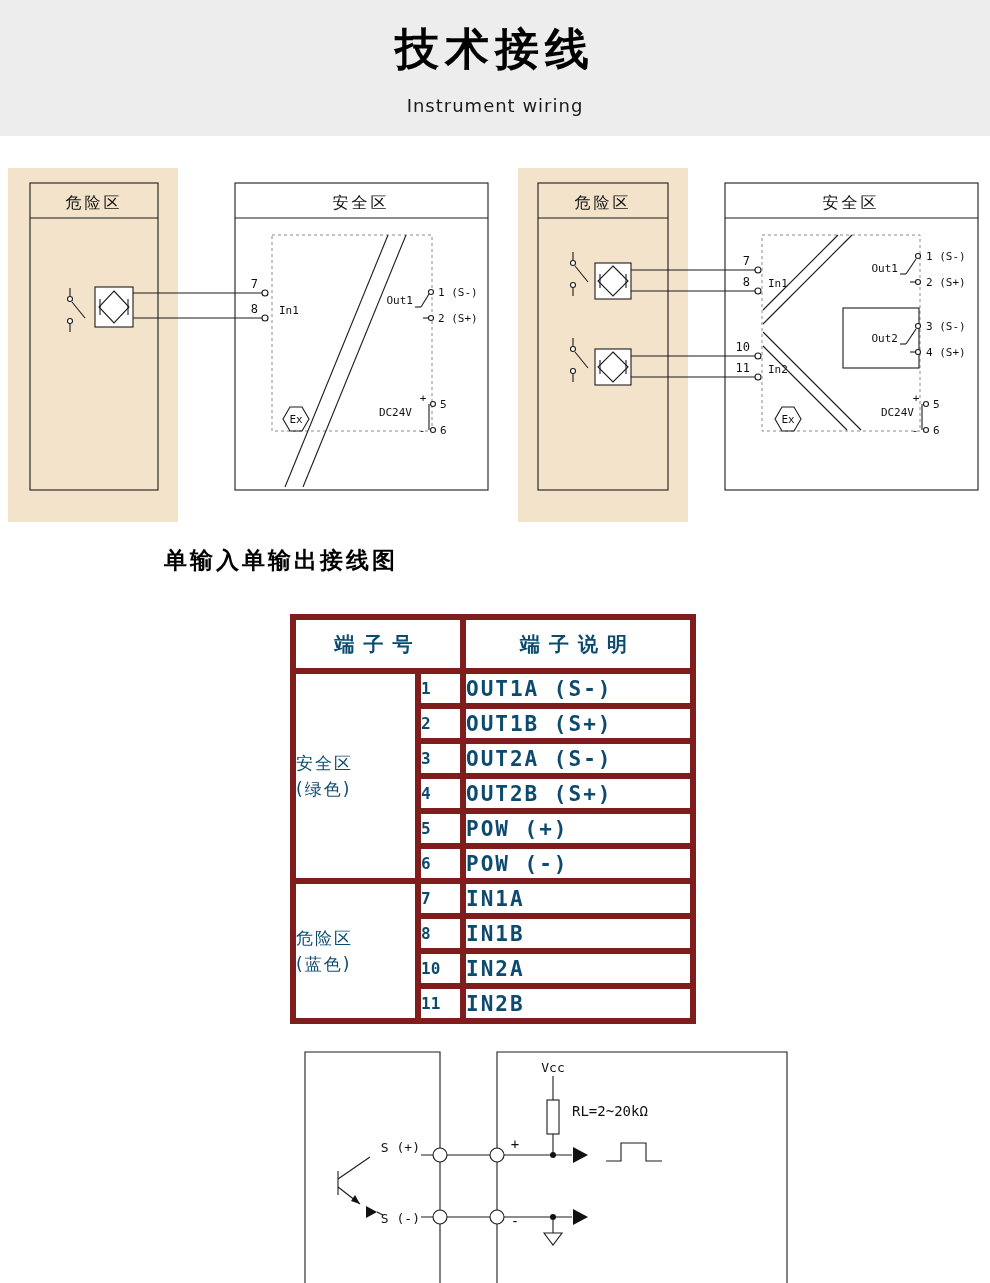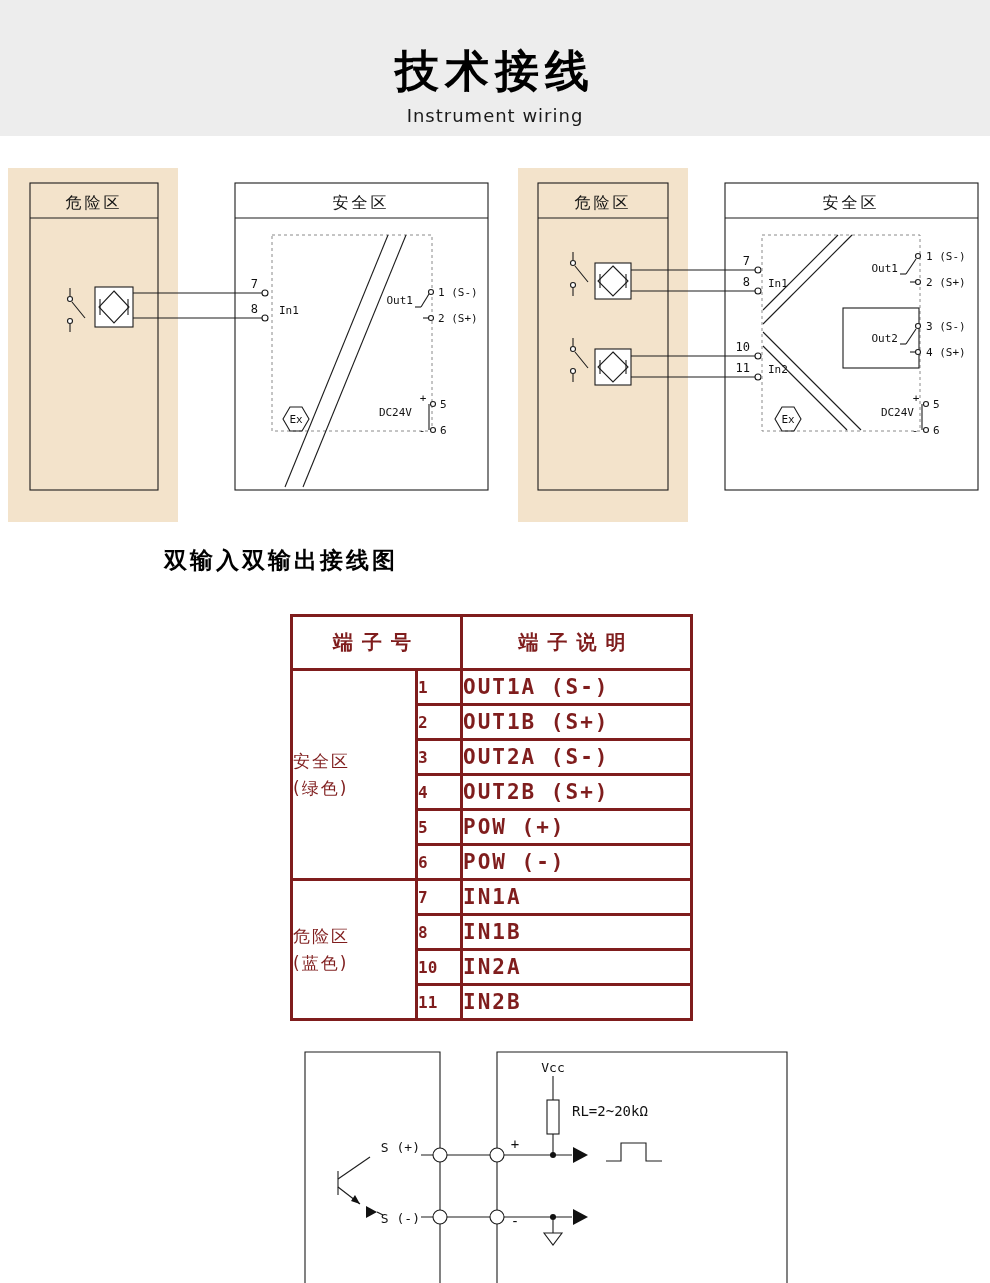--- a/index.html
+++ b/index.html
@@ -1,40 +1,40 @@
 <!DOCTYPE html>
 <html><head>
 <meta charset="utf-8">
 <style>
   * { margin:0; padding:0; box-sizing:border-box; }
   body { background:#fff; font-family:"DejaVu Sans","Liberation Sans",sans-serif; }
   .page { position:relative; width:990px; height:1283px; background:#fff; overflow:hidden; }
 
   .header { position:absolute; left:0; top:0; width:990px; height:136px; background:#ededed; text-align:center; }
-  .header h1 { padding-top:42px; font-size:44px; font-weight:700; letter-spacing:6px; color:#000; }
-  .header .sub { margin-top:4px; font-size:18px; color:#1a1a1a; letter-spacing:1px; }
+  .header h1 { padding-top:20px; font-size:44px; font-weight:700; letter-spacing:6px; color:#000; }
+  .header .sub { margin-top:16px; font-size:18px; color:#1a1a1a; letter-spacing:1px; }
 
   .diag { position:absolute; }
 
   .caption { position:absolute; font-size:23px; font-weight:700; letter-spacing:3px; color:#000; white-space:nowrap; }
 
   
   .ln  { stroke:#1c1c1c; stroke-width:1.1; fill:none; }
   .lnf { stroke:#1c1c1c; stroke-width:1.1; fill:#fff; }
   .dash { stroke:#8a8a8a; stroke-width:1; fill:none; stroke-dasharray:3 3; }
   .fillb { fill:#111; stroke:none; }
   svg text { fill:#111; font-family:"DejaVu Sans Mono","Liberation Mono",monospace; font-size:12px; }
   svg text.zh { font-family:"DejaVu Sans","Liberation Sans",sans-serif; font-size:16px; letter-spacing:3px; }
   svg text.sm { font-size:11px; }
   svg text.md { font-size:13px; }
   svg text.lg { font-size:14px; }
 
   
   .tbl { position:absolute; left:290px; top:614px; border-collapse:collapse; table-layout:fixed; }
-  .tbl th, .tbl td { border:3px solid #7f1d1d; vertical-align:middle; color:#7f1d1d; background:#fff; }
+  .tbl th, .tbl td { border:6px solid #7f1d1d; vertical-align:middle; color:#0c4a6e; background:#fff; }
   .tbl th { height:54px; font-size:20px; font-weight:700; letter-spacing:9px; }
   .tbl td { height:35px; }
   td.zone { font-size:17px; letter-spacing:2px; line-height:1.55; }
   td.no   { font-size:16px; font-weight:700; font-family:"DejaVu Sans Mono","Liberation Mono",monospace; }
   td.desc { font-size:21px; font-weight:700; letter-spacing:2px; font-family:"DejaVu Sans Mono","Liberation Mono",monospace; }
 </style>
 </head>
 <body>
 
 <div class="page">
@@ -204,21 +204,21 @@
     <text class="sm" x="404" y="256" text-anchor="end">DC24V</text>
     <text class="sm" x="406" y="242" text-anchor="middle">+</text>
     <text class="sm" x="405" y="274" text-anchor="middle">-</text>
     <text class="sm" x="423" y="248">5</text>
     <text class="sm" x="423" y="274">6</text>
 
     <polygon class="ln" points="265,259 272,247 284,247 291,259 284,271 272,271"></polygon>
     <text class="sm" x="278" y="263" text-anchor="middle">Ex</text>
   </svg>
 
-  <div class="caption" style="left:164px;top:545px">双输入双输出接线图</div>
+  <div class="caption" style="left:164px;top:545px">单输入单输出接线图</div>
 
   <table class="tbl">
     <colgroup>
         <col style="width:125px">
         <col style="width:45px">
         <col style="width:230px">
       </colgroup>
     <tbody>
         <tr>
       <th colspan="2">端子号</th>

